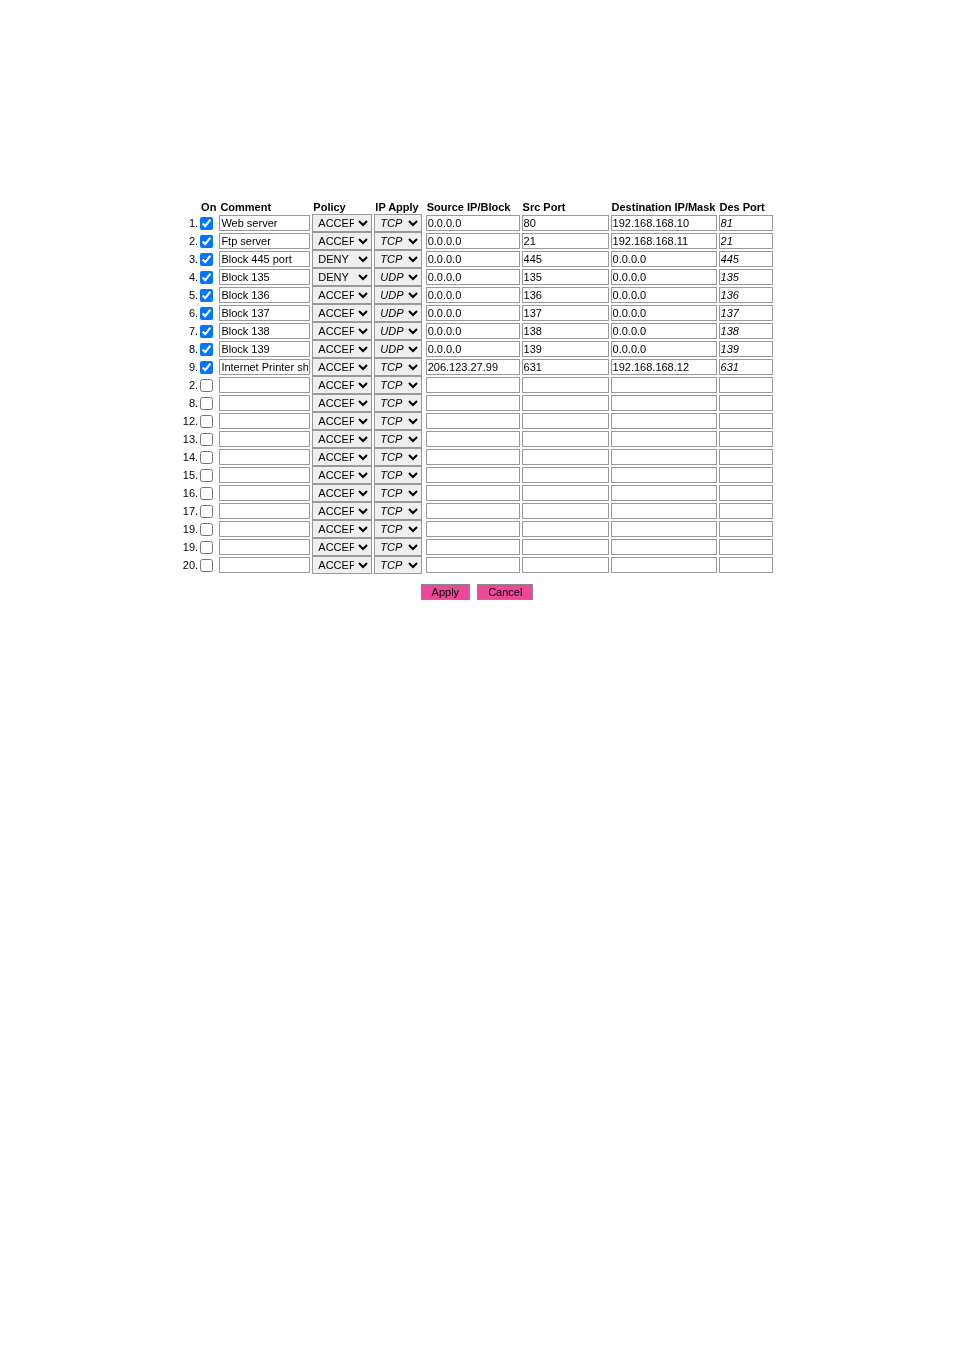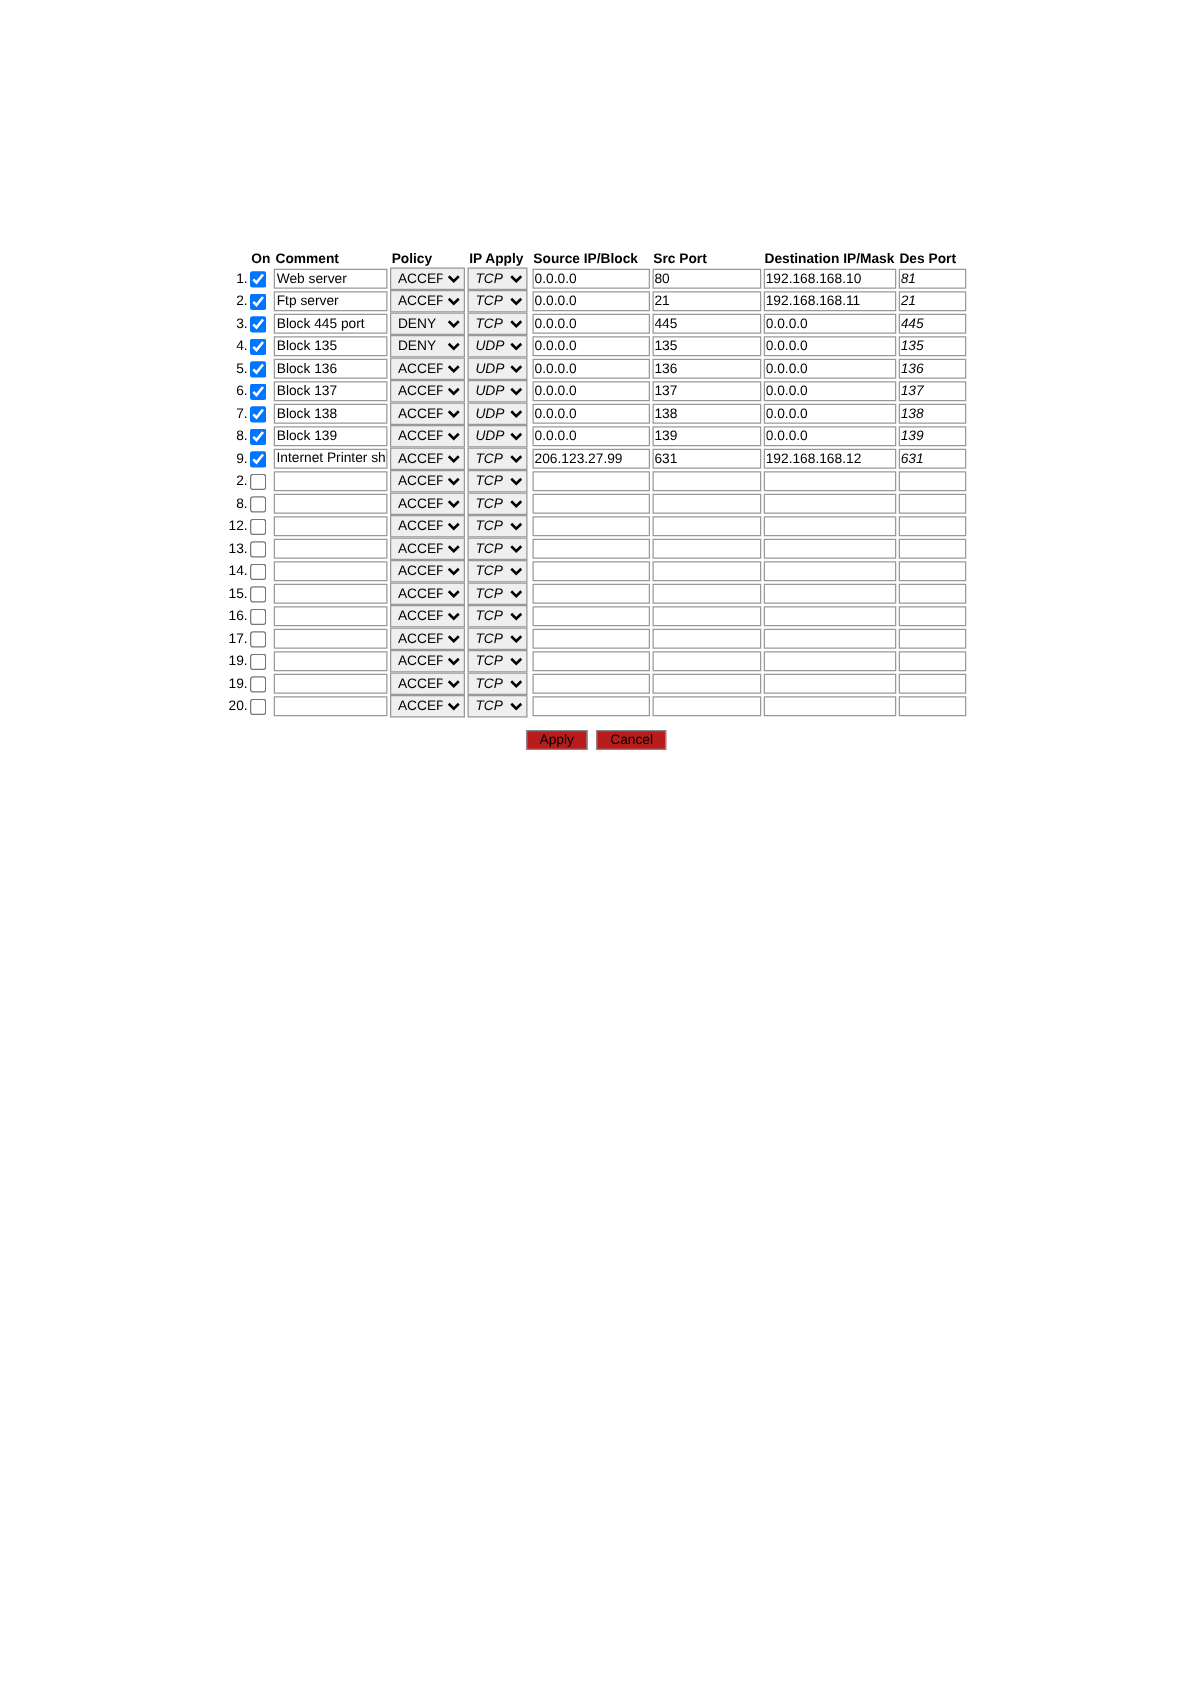--- a/index.html
+++ b/index.html
@@ -65,21 +65,21 @@
     vertical-align: middle;
   }
   .btnrow {
     text-align: center;
     margin-top: 10px;
   }
   .btnrow input[type=button] {
     font-family: Verdana, Geneva, sans-serif;
     font-size: 11px;
     padding: 1px 10px;
-    background: #b91c1c;
+    background: #ec4899;
     border: 1px solid #888;
     margin: 0 2px;
   }
   col.c-num     { width: 20px; }
   col.c-on      { width: 16px; }
   col.c-comment { width: 112px; }
   col.c-policy  { width: 62px; }
   col.c-iptype  { width: 52px; }
   col.c-src     { width: 100px; }
   col.c-srcport { width: 110px; }

